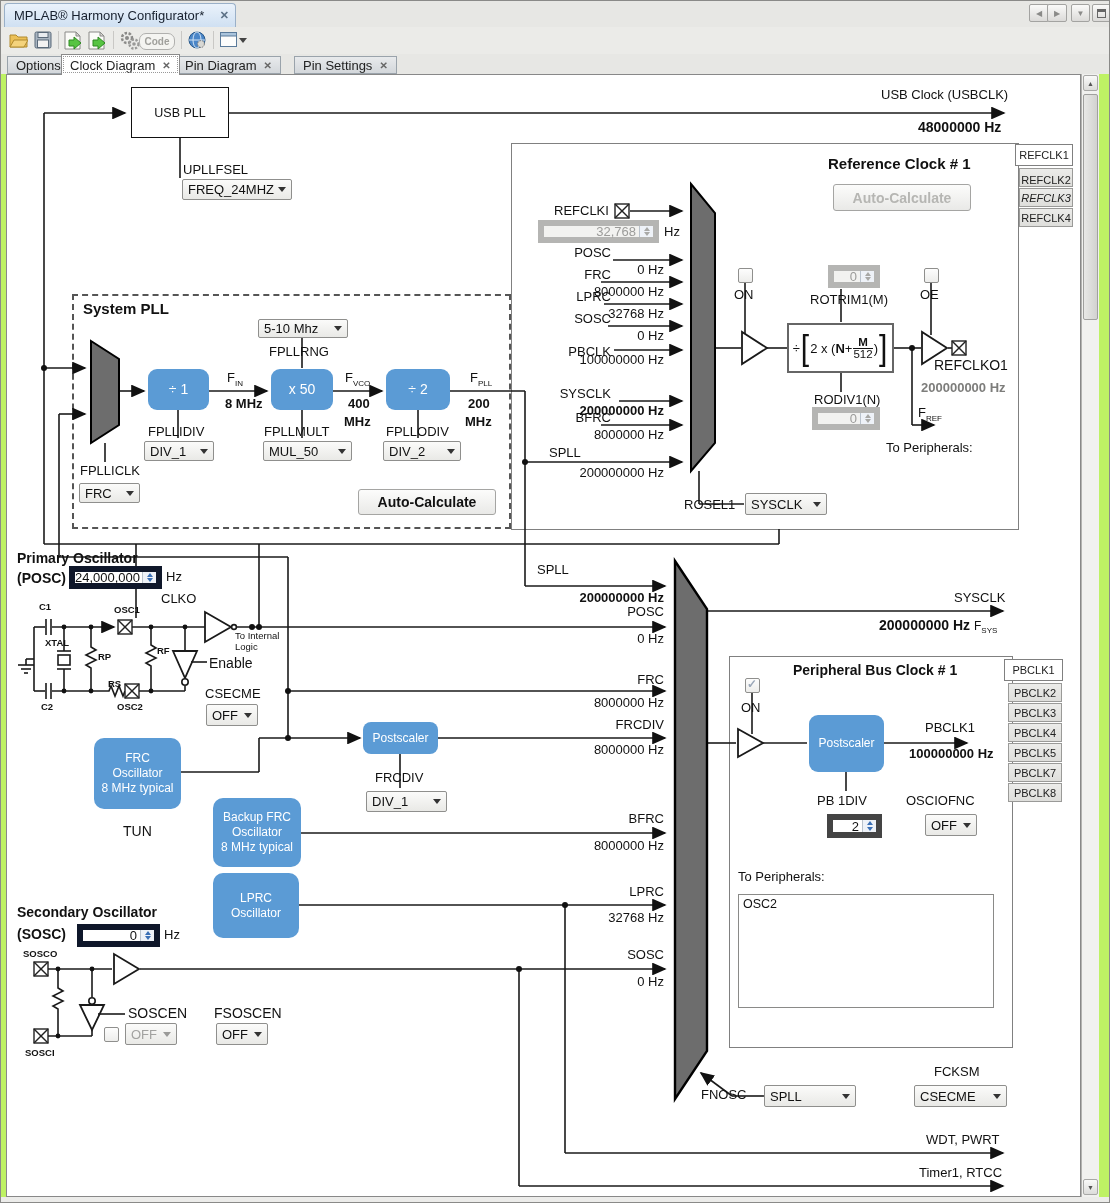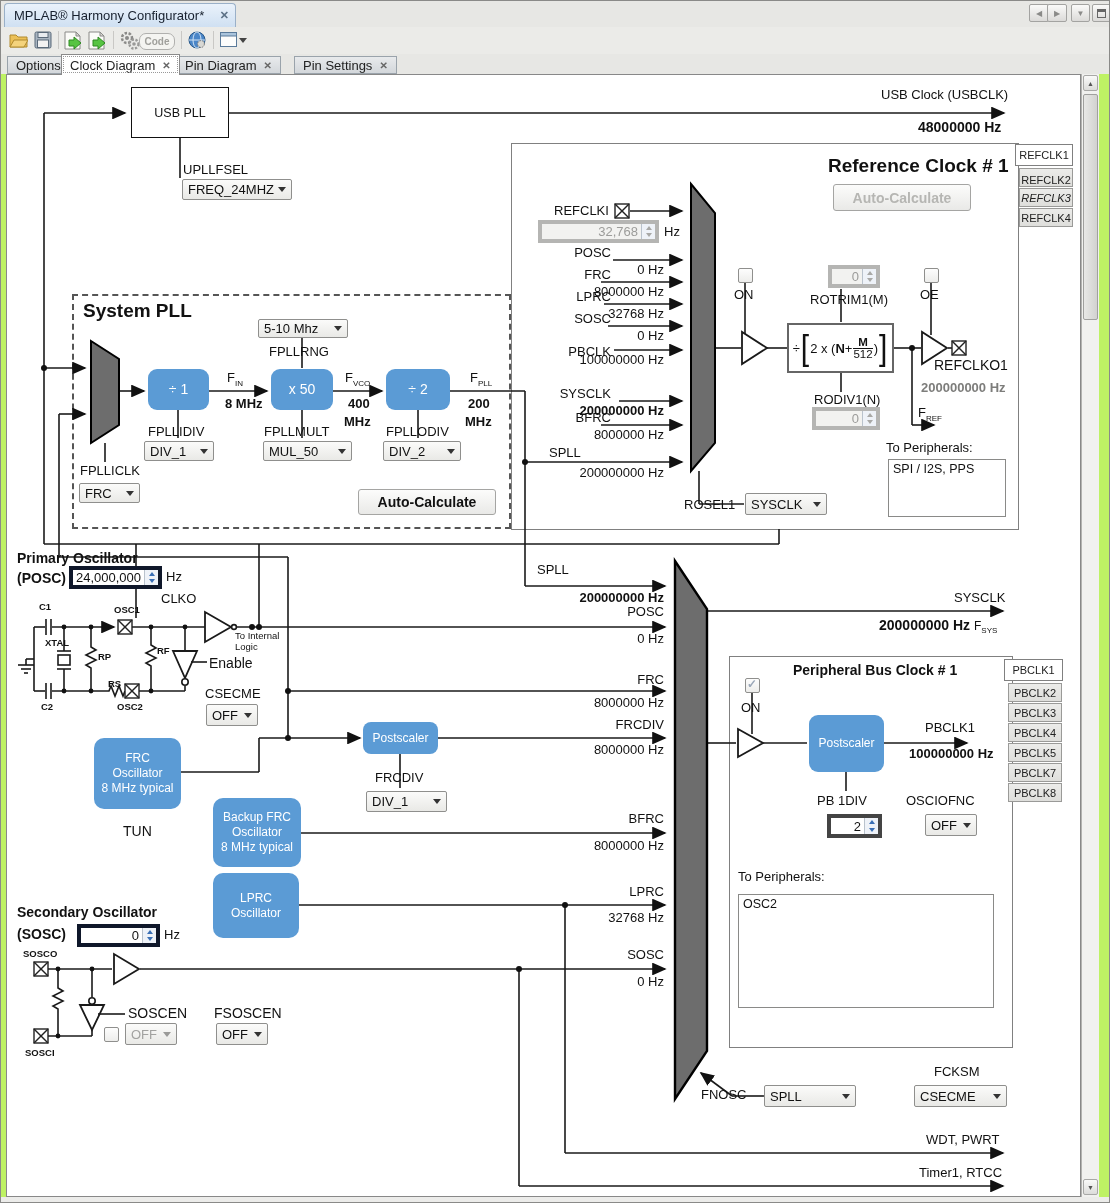--- a/index.html
+++ b/index.html
@@ -21,41 +21,41 @@
        display:flex;align-items:center;padding:0 8px;box-sizing:border-box;font-size:13px;color:#222;}
   .tab .x{margin-left:7px;font-size:10px;color:#666;font-weight:bold;}
   .tab.active{top:0;height:21px;background:#fff;border:1px solid #8a8a8a;border-bottom:none;outline:1px dotted #999;outline-offset:-3px;z-index:4;}
   
   #canvas{position:absolute;left:5px;top:73px;width:1075px;height:1123px;background:#fff;border:1px solid #888;box-sizing:border-box;z-index:1;}
   #wires{position:absolute;left:0;top:0;width:1110px;height:1203px;z-index:5;pointer-events:none;}
   .lbl{position:absolute;z-index:10;font-size:13px;color:#111;white-space:nowrap;}
   .b{font-weight:bold;}
   .rt{text-align:right;}
   .sm{font-size:9.5px;font-weight:bold;}
-  .t15{font-size:19px;}
+  .t15{font-size:15px;}
   .t14{font-size:14px;}
   sub{font-size:8px;}
   .grey{color:#7d7d7b;}
   
   .panel{position:absolute;border:1px solid #808080;z-index:3;background:transparent;}
   .dashed{position:absolute;border:2px dashed #555;z-index:3;}
   
   .blue{position:absolute;background:#5b9bd5;border-radius:10px;color:#fff;display:flex;flex-direction:column;
         align-items:center;justify-content:center;font-size:12px;line-height:15px;z-index:6;text-align:center;}
   
   .wblock{position:absolute;background:#fff;border:1.6px solid #111;display:flex;align-items:center;justify-content:center;
           font-size:12.5px;color:#111;z-index:6;box-sizing:border-box;}
   
   .dd{position:absolute;background:linear-gradient(#fbfbfa,#e9e9e6);border:1px solid #8f8f8d;border-radius:2px;
       display:flex;align-items:center;box-sizing:border-box;padding:0 5px;font-size:13px;color:#111;z-index:10;}
   .dd .dd-a{margin-left:auto;width:0;height:0;border-left:4.5px solid transparent;border-right:4.5px solid transparent;border-top:5px solid #333;}
   .dd.dis{color:#a2a2a0;}
   .dd.dis .dd-a{border-top-color:#9a9a98;}
   
-  .spin{position:absolute;background:#fff;border:4px solid #0f172a;display:flex;box-sizing:border-box;z-index:10;}
+  .spin{position:absolute;background:#fff;border:6px solid #0f172a;display:flex;box-sizing:border-box;z-index:10;}
   .spin .v{flex:1;text-align:right;font-size:13px;color:#111;align-self:center;padding-right:3px;overflow:hidden;}
   .spin .btns{width:13px;display:flex;flex-direction:column;border-left:1px solid #b9c2cc;}
   .spin .btns div{flex:1;background:#eef2f8;display:flex;align-items:center;justify-content:center;}
   .spin .up::after{content:'';border-left:3.5px solid transparent;border-right:3.5px solid transparent;border-bottom:4px solid #3a6fb5;}
   .spin .dn::after{content:'';border-left:3.5px solid transparent;border-right:3.5px solid transparent;border-top:4px solid #3a6fb5;}
   .spin.dis{background:#f2f2f0;border-color:#b5b5b3;}
   .spin.dis .v{color:#9c9c9a;}
   .spin.dis .up::after{border-bottom-color:#a8a8a6;}
   .spin.dis .dn::after{border-top-color:#a8a8a6;}
   
@@ -500,23 +500,20 @@
     <span class="v">0</span>
     <span class="btns">
         <div class="up"></div>
         <div class="dn"></div>
       </span>
   </div>
   <div class="lbl t14" style="left:933px;top:356px;">REFCLKO1</div>
   <div class="lbl b grey" style="left:920px;top:379px;">200000000 Hz</div>
   <div class="lbl" style="left:917px;top:404px;"><span>F</span><sub>REF</sub></div>
   <div class="lbl" style="left:885px;top:439px;">To Peripherals:</div>
-  <div class="pbox" style="left:887px;top:458px;width:118px;height:58px;">
-    <span>SPI / I2S, PPS</span>
-  </div>
   <div class="lbl" style="left:683px;top:496px;">ROSEL1</div>
   <div class="dd" style="left:744px;top:492px;width:82px;height:22px;">
     <span>SYSCLK</span>
       <span class="dd-a"></span>
   </div>
 
   <div class="lbl b t14" style="left:16px;top:549px;">Primary Oscillator</div>
   <div class="lbl b t14" style="left:16px;top:569px;">(POSC)</div>
   <div class="spin" style="left:68px;top:565px;width:93px;height:23px;">
     <span class="v">24,000,000</span>

